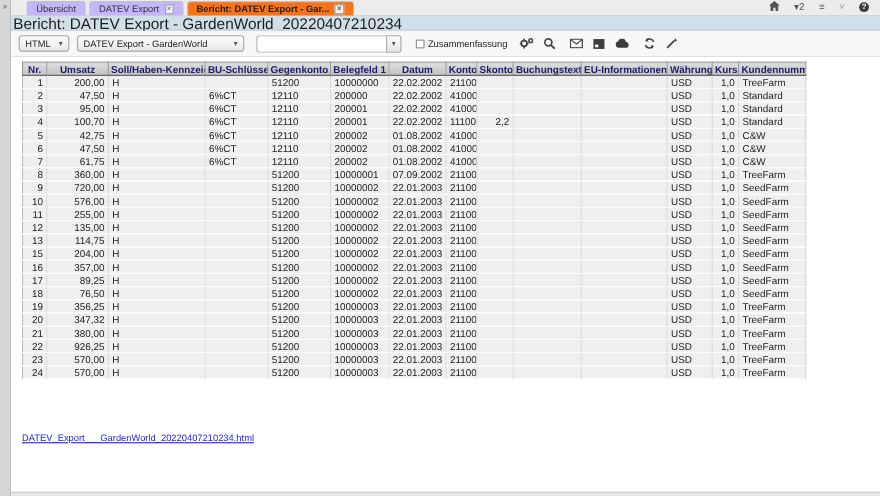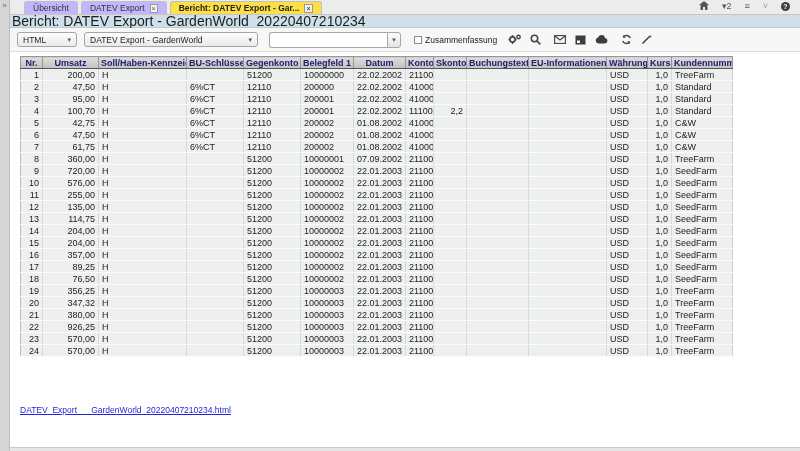--- a/index.html
+++ b/index.html
@@ -9,21 +9,21 @@
   
   .side-strip { width:10px; background:#d6d6d6; border-right:1px solid #bdbdbd; font-size:8px; color:#666; text-align:center; padding-top:1px; cursor:pointer; }
 
   .main { flex:1; display:flex; flex-direction:column; min-width:0; }
 
   
   .tabbar { height:15px; background:#ececec; border-bottom:1px solid #c6c6c6; display:flex; align-items:flex-end; padding-left:14px; }
   .tab { display:flex; align-items:center; gap:5px; height:13px; padding:0 8px; margin-right:3px;
          background:#c4b5fd; border:1px solid #c0c0c0; border-bottom:none; border-radius:3px 3px 0 0;
          font-size:8.5px; color:#333; white-space:nowrap; cursor:pointer; }
-  .tab.active { background:#fde047; font-weight:bold; color:#222; }
+  .tab.active { background:#f97316; font-weight:bold; color:#222; }
   .tab-close { font-size:7px; line-height:7px; color:#555; border:1px solid #999; padding:0 1px; background:#f2f2f2; cursor:pointer; }
   .win-icons { margin-left:auto; display:flex; align-items:center; gap:13px; padding:0 10px 2px 0; color:#555; }
   .win-icons .glyph { font-size:9px; line-height:9px; cursor:pointer; }
   .glyph.dim { color:#9a9a9a; }
   .help-circle { width:9px; height:9px; border-radius:50%; background:#3d3d3d; color:#fff; font-size:7px; font-weight:bold; text-align:center; line-height:9px; cursor:pointer; }
 
   
   .titlebar { height:13px; background:#cfe0ea; border-bottom:1px solid #b8cad5; font-size:14px; color:#1d1d1d; line-height:13px; padding-left:2px; }
 
   
@@ -92,25 +92,25 @@
         <span class="glyph dim">˅</span>
         <span class="help-circle">?</span>
       </div>
     </div>
 
     <div class="titlebar">
       <span>Bericht: DATEV Export - GardenWorld_20220407210234</span>
     </div>
 
     <div class="toolbar">
-      <div class="select" style="width:60px;">
+      <div class="select" style="width:46px;">
         <span>HTML</span>
         <span class="sel-arrow">▾</span>
       </div>
-      <div class="select" style="width:174px;">
+      <div class="select" style="width:152px;">
         <span>DATEV Export - GardenWorld</span>
         <span class="sel-arrow">▾</span>
       </div>
       <div class="combo">
         <input type="text" value="" style="">
         <span class="combo-btn">▾</span>
       </div>
       <div class="chk-wrap">
         <span class="checkbox"></span>
         <span>Zusammenfassung</span>
@@ -407,36 +407,20 @@
               <td class="al-left">22.01.2003</td>
               <td class="al-left">21100</td>
               <td class="al-right"></td>
               <td class="al-left"></td>
               <td class="al-left"></td>
               <td class="al-left">USD</td>
               <td class="al-right">1,0</td>
               <td class="al-left">SeedFarm</td>
             </tr>
             <tr>
-              <td class="al-right">14</td>
-              <td class="al-right">204,00</td>
-              <td class="al-left">H</td>
-              <td class="al-left"></td>
-              <td class="al-left">51200</td>
-              <td class="al-left">10000002</td>
-              <td class="al-left">22.01.2003</td>
-              <td class="al-left">21100</td>
-              <td class="al-right"></td>
-              <td class="al-left"></td>
-              <td class="al-left"></td>
-              <td class="al-left">USD</td>
-              <td class="al-right">1,0</td>
-              <td class="al-left">SeedFarm</td>
-            </tr>
-            <tr>
               <td class="al-right">15</td>
               <td class="al-right">204,00</td>
               <td class="al-left">H</td>
               <td class="al-left"></td>
               <td class="al-left">51200</td>
               <td class="al-left">10000002</td>
               <td class="al-left">22.01.2003</td>
               <td class="al-left">21100</td>
               <td class="al-right"></td>
               <td class="al-left"></td>

